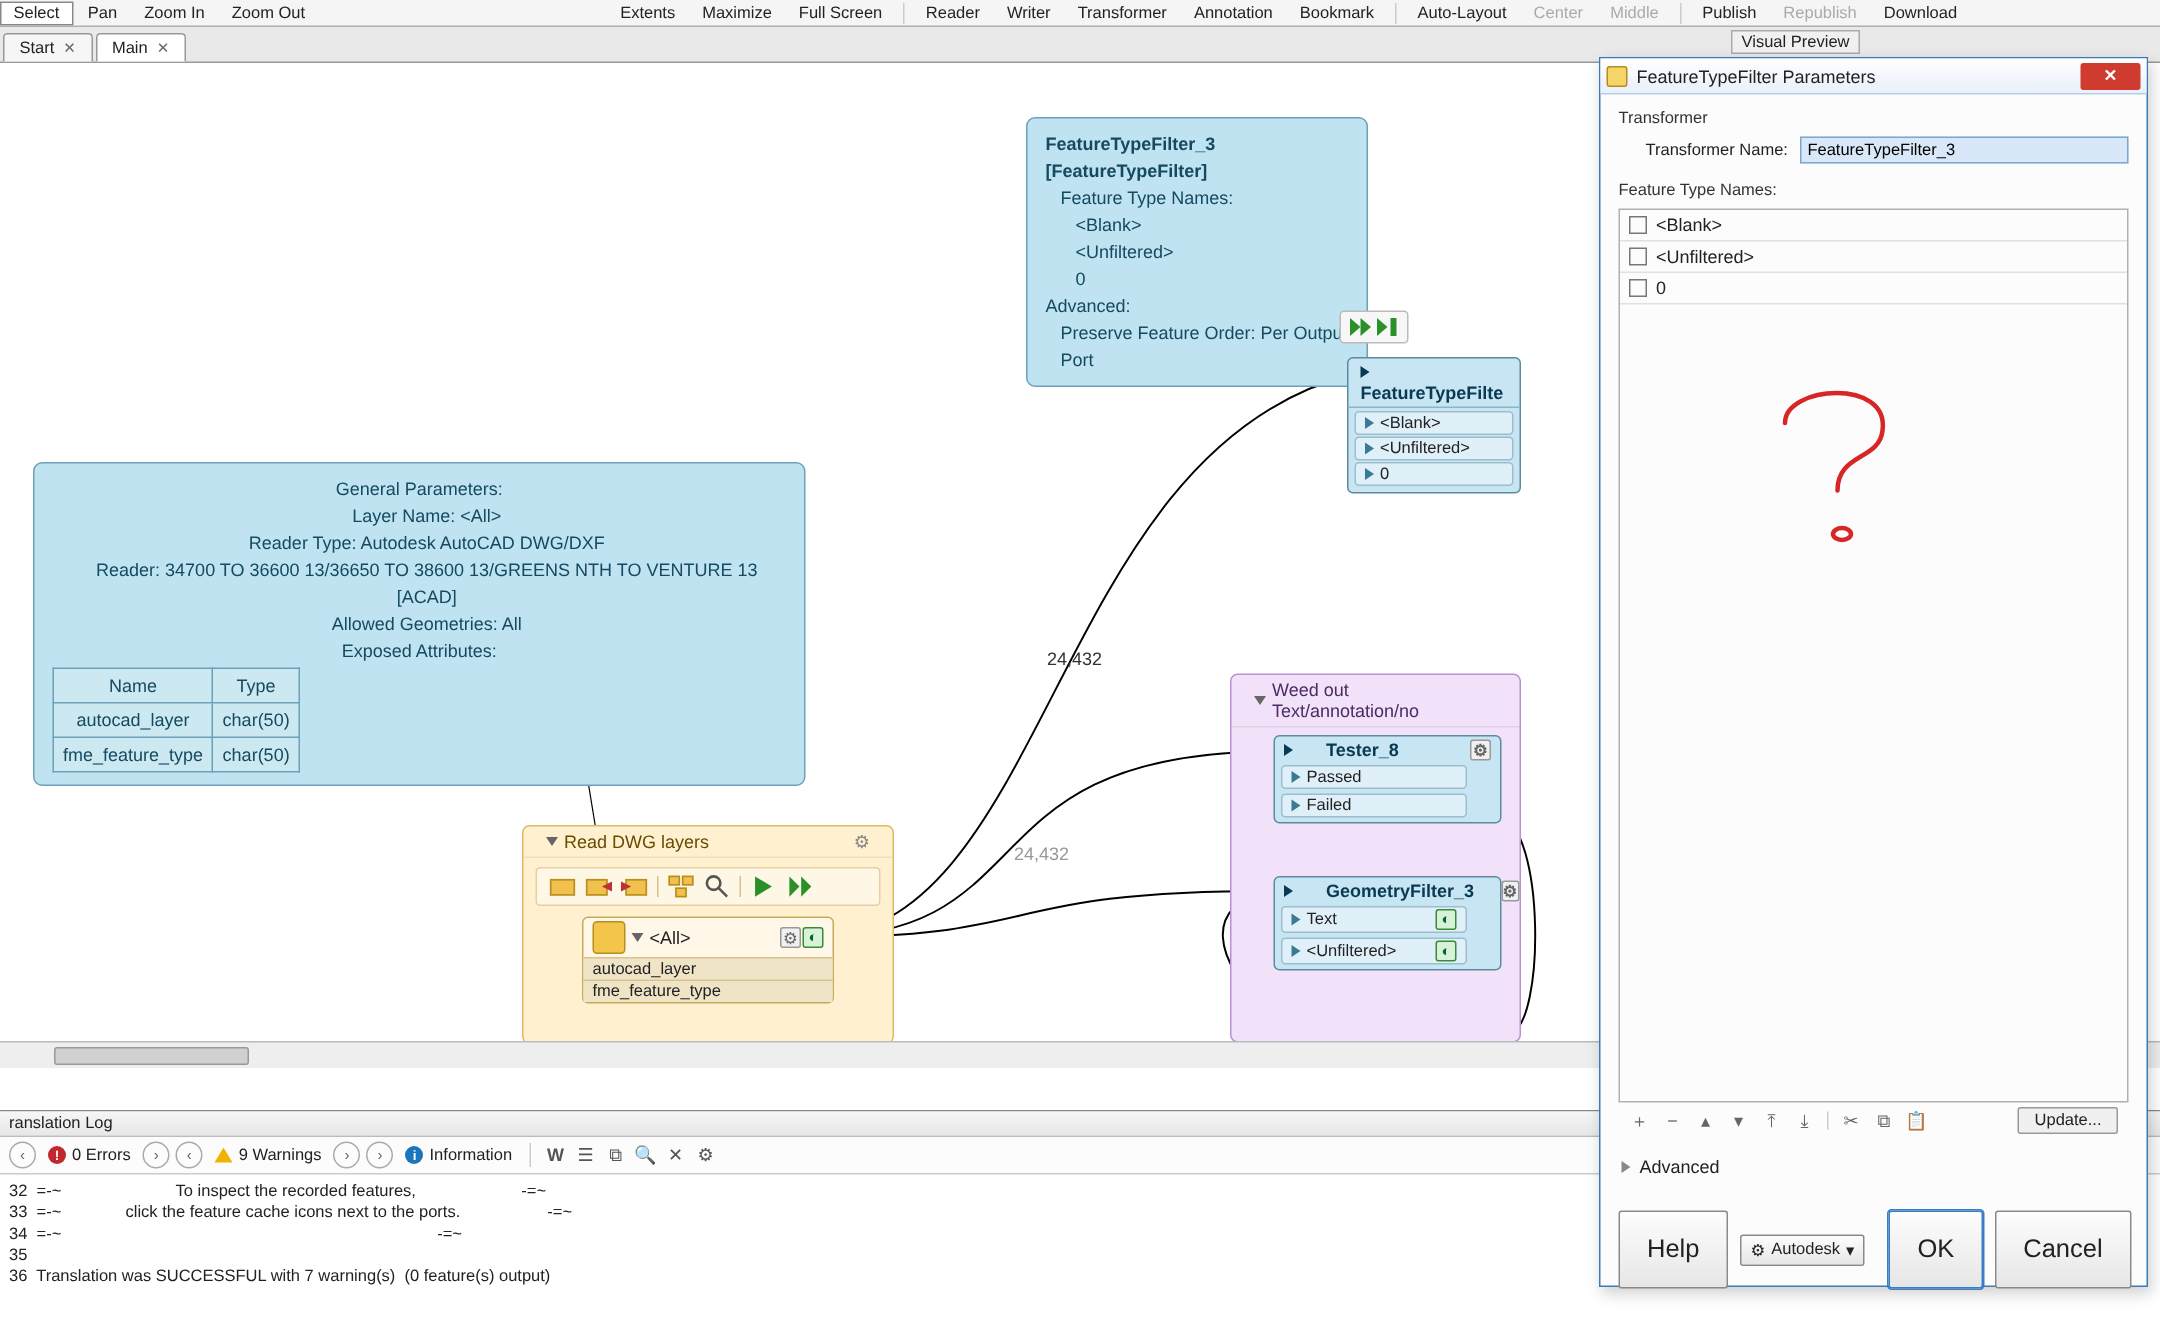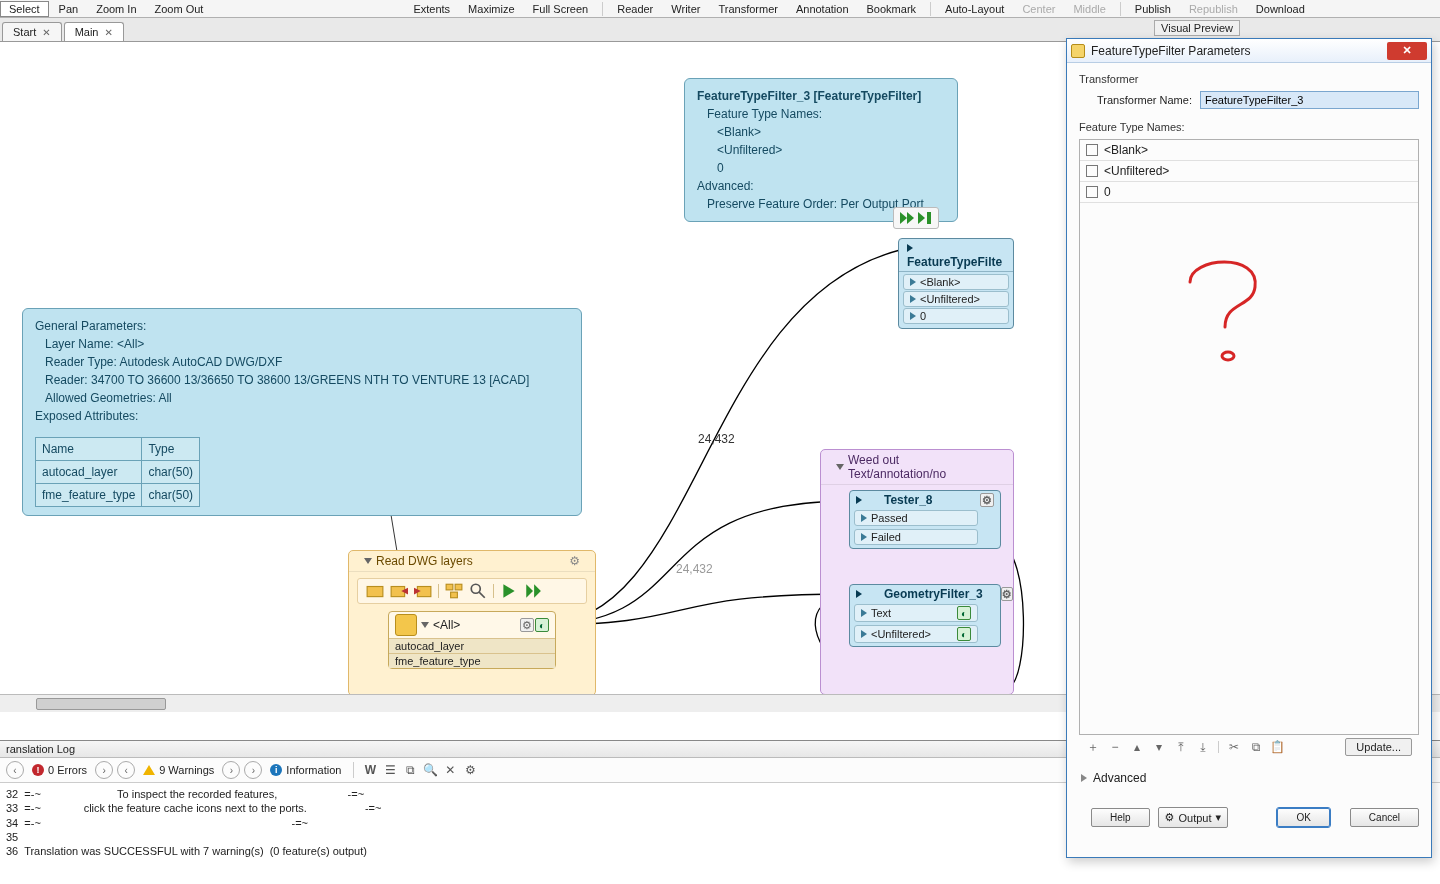--- a/index.html
+++ b/index.html
@@ -22,21 +22,21 @@
 .canvas { position: absolute; left: 0; top: 42px; right: 0; height: 670px; background: #fff; overflow: hidden; }
 .canvas svg.links { position: absolute; left: 0; top: 0; width: 100%; height: 100%; pointer-events: none; }
 
 
 .visual-preview-tag { position: absolute; right: 200px; top: 20px; font-size: 11px; border: 1px solid #aaa; padding: 1px 6px; background: #f0f0f0; }
 
 
 .tooltip-box { position: absolute; background: #bfe3f0; border: 1px solid #6aa2b7; border-radius: 6px; padding: 8px 12px; font-size: 12px; color: #154a61; line-height: 1.5; }
 .tooltip-box .hdr { font-weight: bold; }
 .tooltip-box .sub { margin-left: 10px; }
-.tooltip-box table { border-collapse: collapse; margin-top: 12px; }
+.tooltip-box table { border-collapse: collapse; margin-top: 2px; }
 .tooltip-box td, .tooltip-box th { border: 1px solid #6aa2b7; padding: 2px 6px; font-size: 12px; font-weight: normal; background: #cce9f2; }
 
 
 .tf-node { position: absolute; background: #c7e5f3; border: 1px solid #5c8aa0; border-radius: 4px; font-size: 12px; }
 .tf-node .tf-head { padding: 2px 8px; font-weight: bold; color: #083a52; border-bottom: 1px solid #8eb4c6; }
 .tf-node .tf-ports { padding: 2px 4px 4px 4px; display: flex; flex-direction: column; gap: 1px; }
 .tf-port { background: #e0f0f8; border: 1px solid #9bbecd; border-radius: 3px; padding: 1px 6px; display: flex; align-items: center; gap: 4px; font-size: 11px; }
 .tf-port .tri { width: 0; height: 0; border-top: 4px solid transparent; border-bottom: 4px solid transparent; border-left: 6px solid #3a7a96; }
 
 
@@ -104,21 +104,21 @@
 .type-row { display: flex; align-items: center; gap: 6px; padding: 3px 6px; border-bottom: 1px solid #e0e0e0; font-size: 12px; }
 .type-row .chk { width: 12px; height: 12px; border: 1px solid #777; }
 .list-toolbar { position: absolute; left: 0; right: 0; bottom: -26px; display: flex; align-items: center; gap: 8px; padding: 4px 6px; }
 .list-toolbar .lic { width: 14px; height: 14px; display: inline-flex; align-items: center; justify-content: center; color: #666; font-size: 12px; }
 .list-toolbar .spacer { flex: 1; }
 .update-btn { border: 1px solid #999; padding: 2px 10px; font-size: 11px; background: #f0f0f0; border-radius: 2px; }
 .advanced-row { display: flex; align-items: center; gap: 6px; padding: 8px 2px; margin-top: 28px; }
 .advanced-row .tri { width: 0; height: 0; border-top: 4px solid transparent; border-bottom: 4px solid transparent; border-left: 6px solid #888; }
 .dlg-buttons { display: flex; gap: 8px; padding: 4px 12px 10px; align-items: center; }
 .dlg-buttons .spacer { flex: 1; }
-.dlg-btn { border: 1px solid #8a8a8a; background: linear-gradient(#fdfdfd,#e6e6e6); padding: 3px 18px; font-size: 10px; border-radius: 2px; margin-left: 12px; }
+.dlg-btn { border: 1px solid #8a8a8a; background: linear-gradient(#fdfdfd,#e6e6e6); padding: 15px 18px; font-size: 17px; border-radius: 2px; }
 .dlg-btn.primary { border: 1px solid #3b7dc4; outline: 1px solid #3b7dc4; }
 .presets-btn { display: inline-flex; align-items: center; gap: 4px; padding: 3px 6px; border: 1px solid #8a8a8a; background: linear-gradient(#fdfdfd,#e6e6e6); font-size: 11px; border-radius: 2px; }
 
 
 .qmark { position: absolute; left: 90px; top: 112px; }
 .counter-label { position:absolute; font-size: 12px; color:#333; }
 .counter-label.grey { color:#999; }
 </style>
 </head>
 <body>
@@ -166,21 +166,21 @@
   <svg class="links">
     <path d="M 541 583 C 700 583, 700 260, 900 208" stroke="#000" stroke-width="1.3" fill="none"></path>
     <path d="M 541 583 C 700 583, 640 460, 848 459" stroke="#000" stroke-width="1.3" fill="none"></path>
     <path d="M 541 583 C 700 583, 660 552, 848 552" stroke="#000" stroke-width="1.3" fill="none"></path>
     <path d="M 844 630 C 810 600, 800 560, 848 552" stroke="#000" stroke-width="1.3" fill="none"></path>
     <path d="M 1000 502 C 1030 510, 1030 640, 1007 647" stroke="#000" stroke-width="1.3" fill="none"></path>
 
     <path d="M 384 430 L 402 540" stroke="#000" stroke-width="0.8" fill="none"></path>
   </svg>
 
-  <div class="tooltip-box" style="left:684px; top:36px; width:274px;">
+  <div class="tooltip-box" style="left:684px; top:36px; width:228px;">
     <div class="hdr">FeatureTypeFilter_3 [FeatureTypeFilter]</div>
     <div class="sub">Feature Type Names:</div>
     <div class="sub" style="margin-left:20px">&lt;Blank&gt;</div>
     <div class="sub" style="margin-left:20px">&lt;Unfiltered&gt;</div>
     <div class="sub" style="margin-left:20px">0</div>
     <div class="sub" style="margin-left:0">Advanced:</div>
     <div class="sub" style="margin-left:10px">Preserve Feature Order: Per Output Port</div>
   </div>
 
   <div class="play-row" style="left:893px; top:165px;">
@@ -209,21 +209,21 @@
           <span class="tri"></span>
           <span>&lt;Unfiltered&gt;</span>
         </div>
       <div class="tf-port">
           <span class="tri"></span>
           <span>0</span>
         </div>
     </div>
   </div>
 
-  <div class="tooltip-box" style="left:22px; top:266px; width:560px;">
+  <div class="tooltip-box" style="left:22px; top:266px; width:515px;text-align:center;">
     <div>General Parameters:</div>
     <div class="sub">Layer Name: &lt;All&gt;</div>
     <div class="sub">Reader Type: Autodesk AutoCAD DWG/DXF</div>
     <div class="sub">Reader: 34700 TO 36600 13/36650 TO 38600 13/GREENS NTH TO VENTURE 13 [ACAD]</div>
     <div class="sub">Allowed Geometries: All</div>
     <div>Exposed Attributes:</div>
     <table>
       <tbody>
           <tr>
             <td>Name</td>
@@ -445,20 +445,20 @@
     </div>
     <div class="advanced-row">
       <span class="tri"></span>
       <span>Advanced</span>
     </div>
   </div>
   <div class="dlg-buttons">
     <span class="dlg-btn">Help</span>
     <span class="presets-btn">
         <span>⚙</span>
-        <span>Output</span>
+        <span>Autodesk</span>
         <span>▾</span>
       </span>
     <span class="spacer"></span>
     <span class="dlg-btn primary">OK</span>
     <span class="dlg-btn">Cancel</span>
   </div>
 </div>
 
 </body></html>

